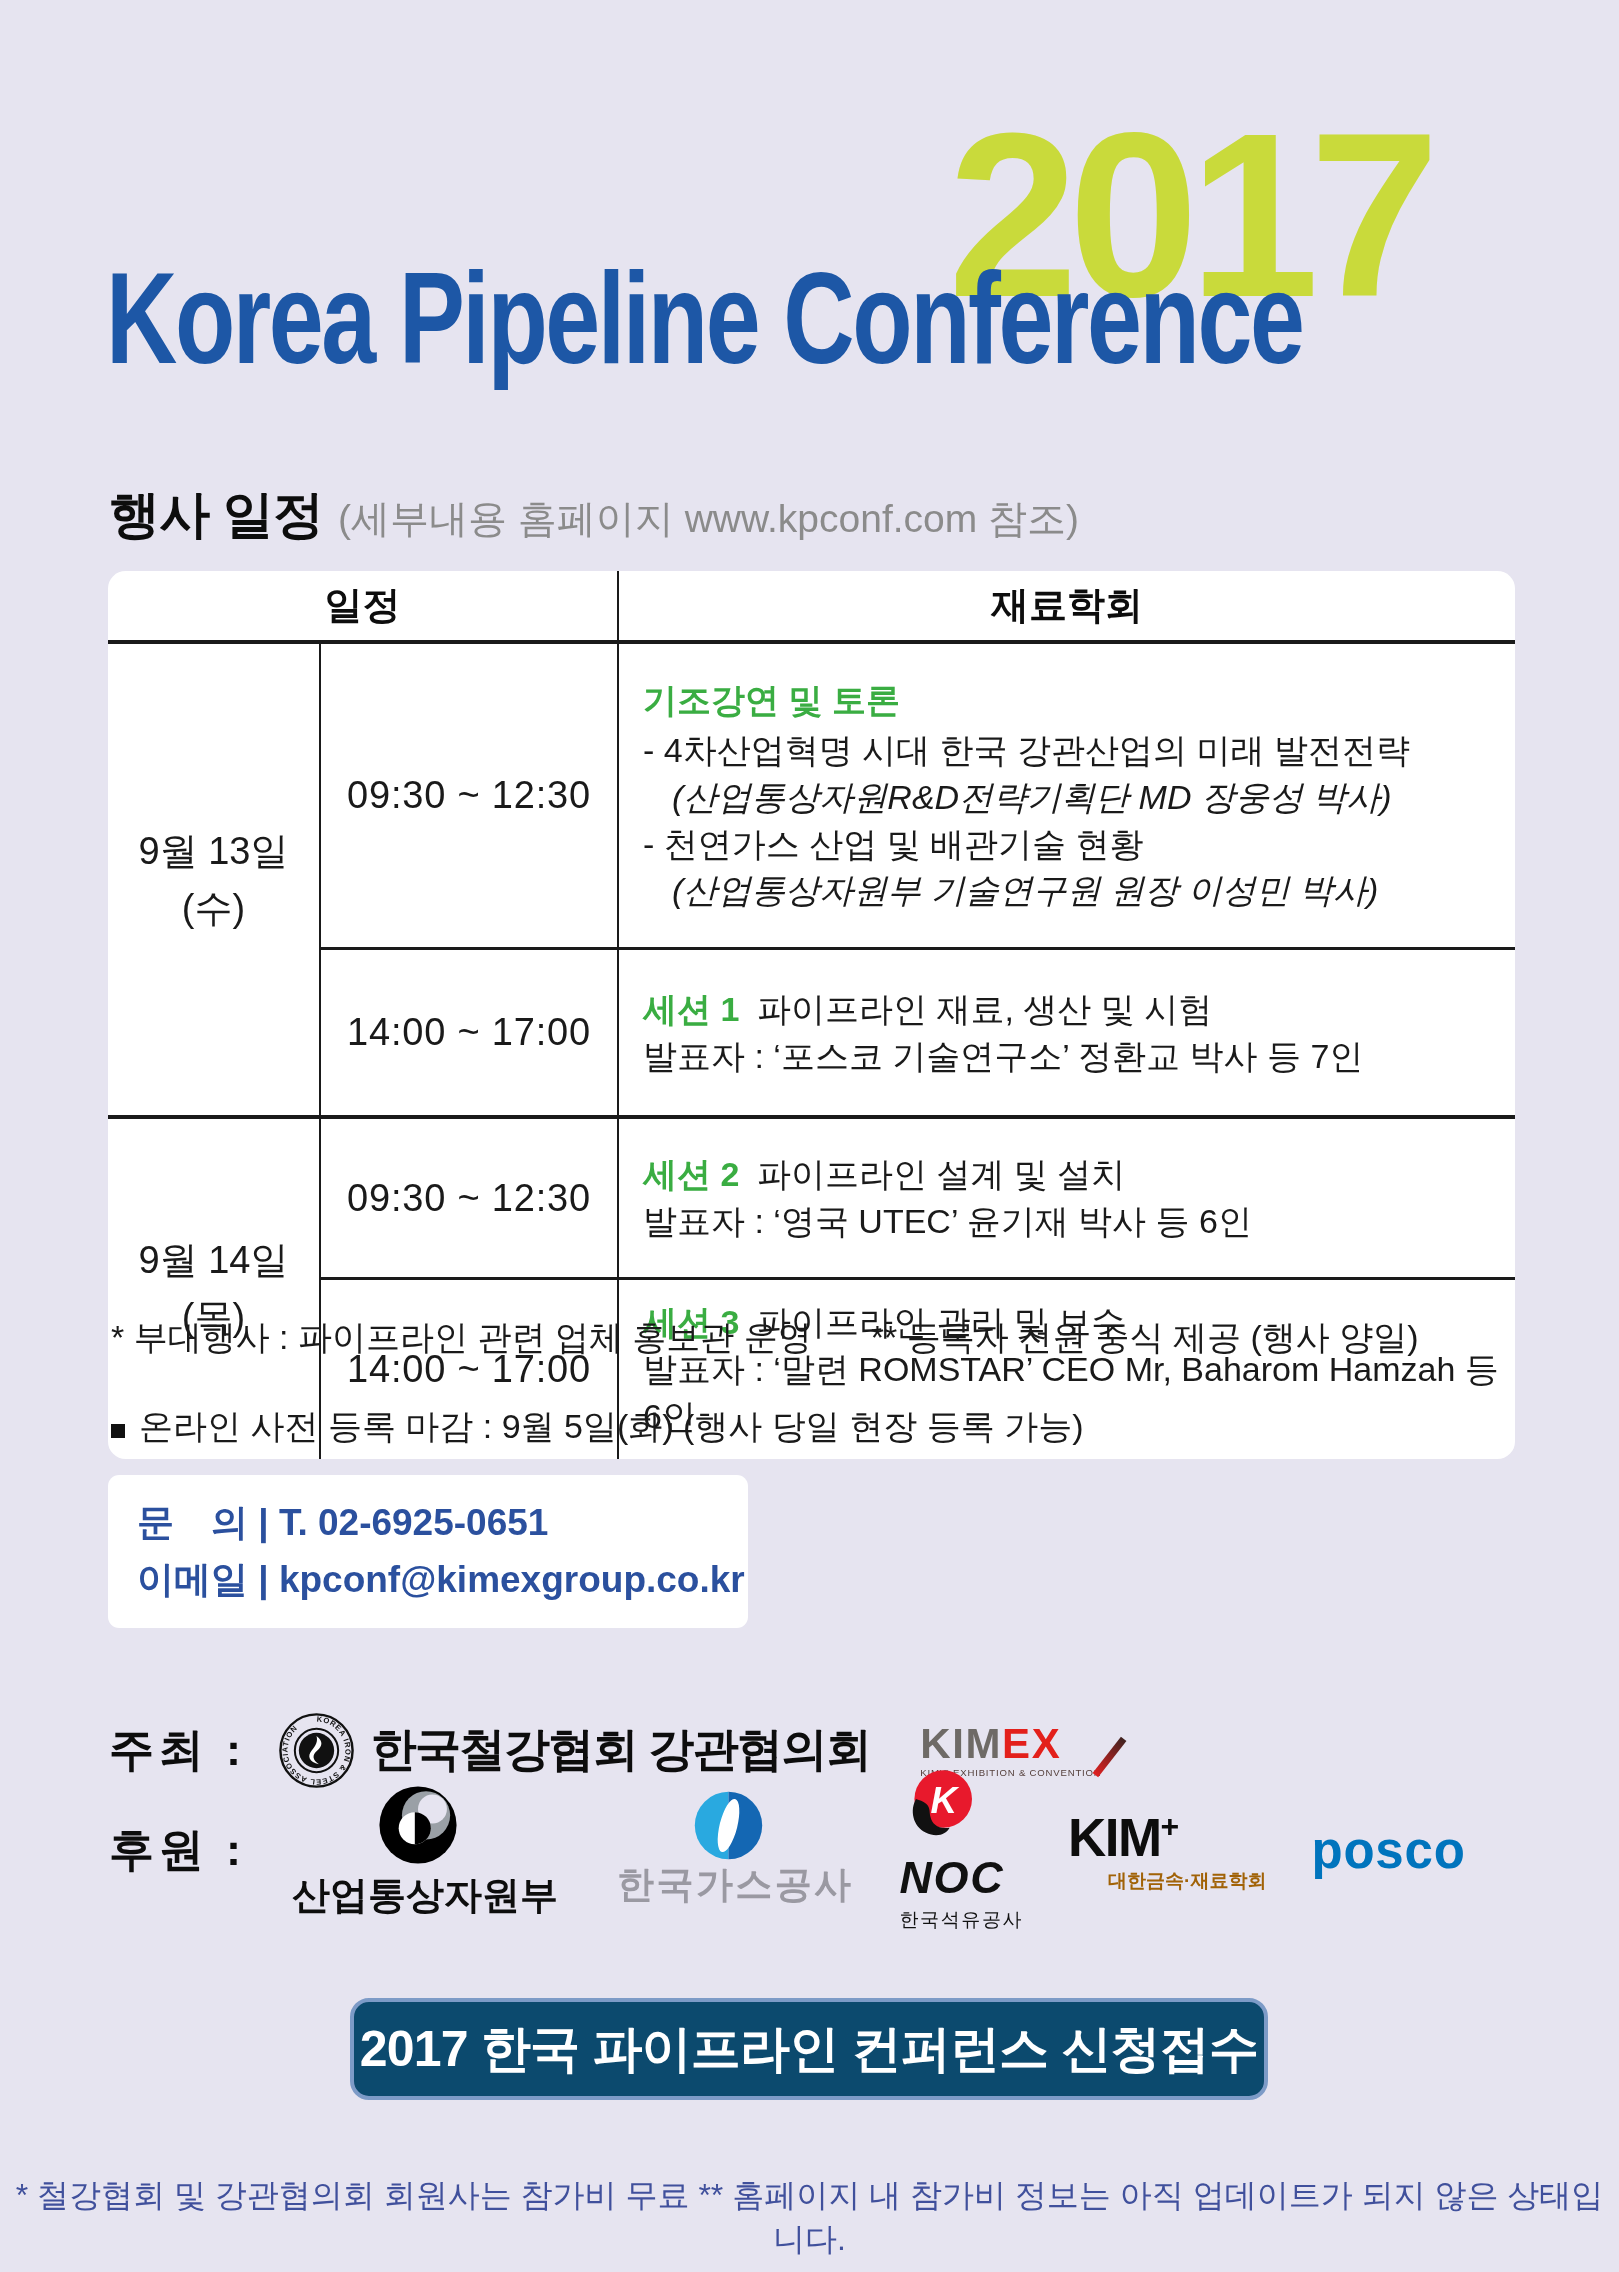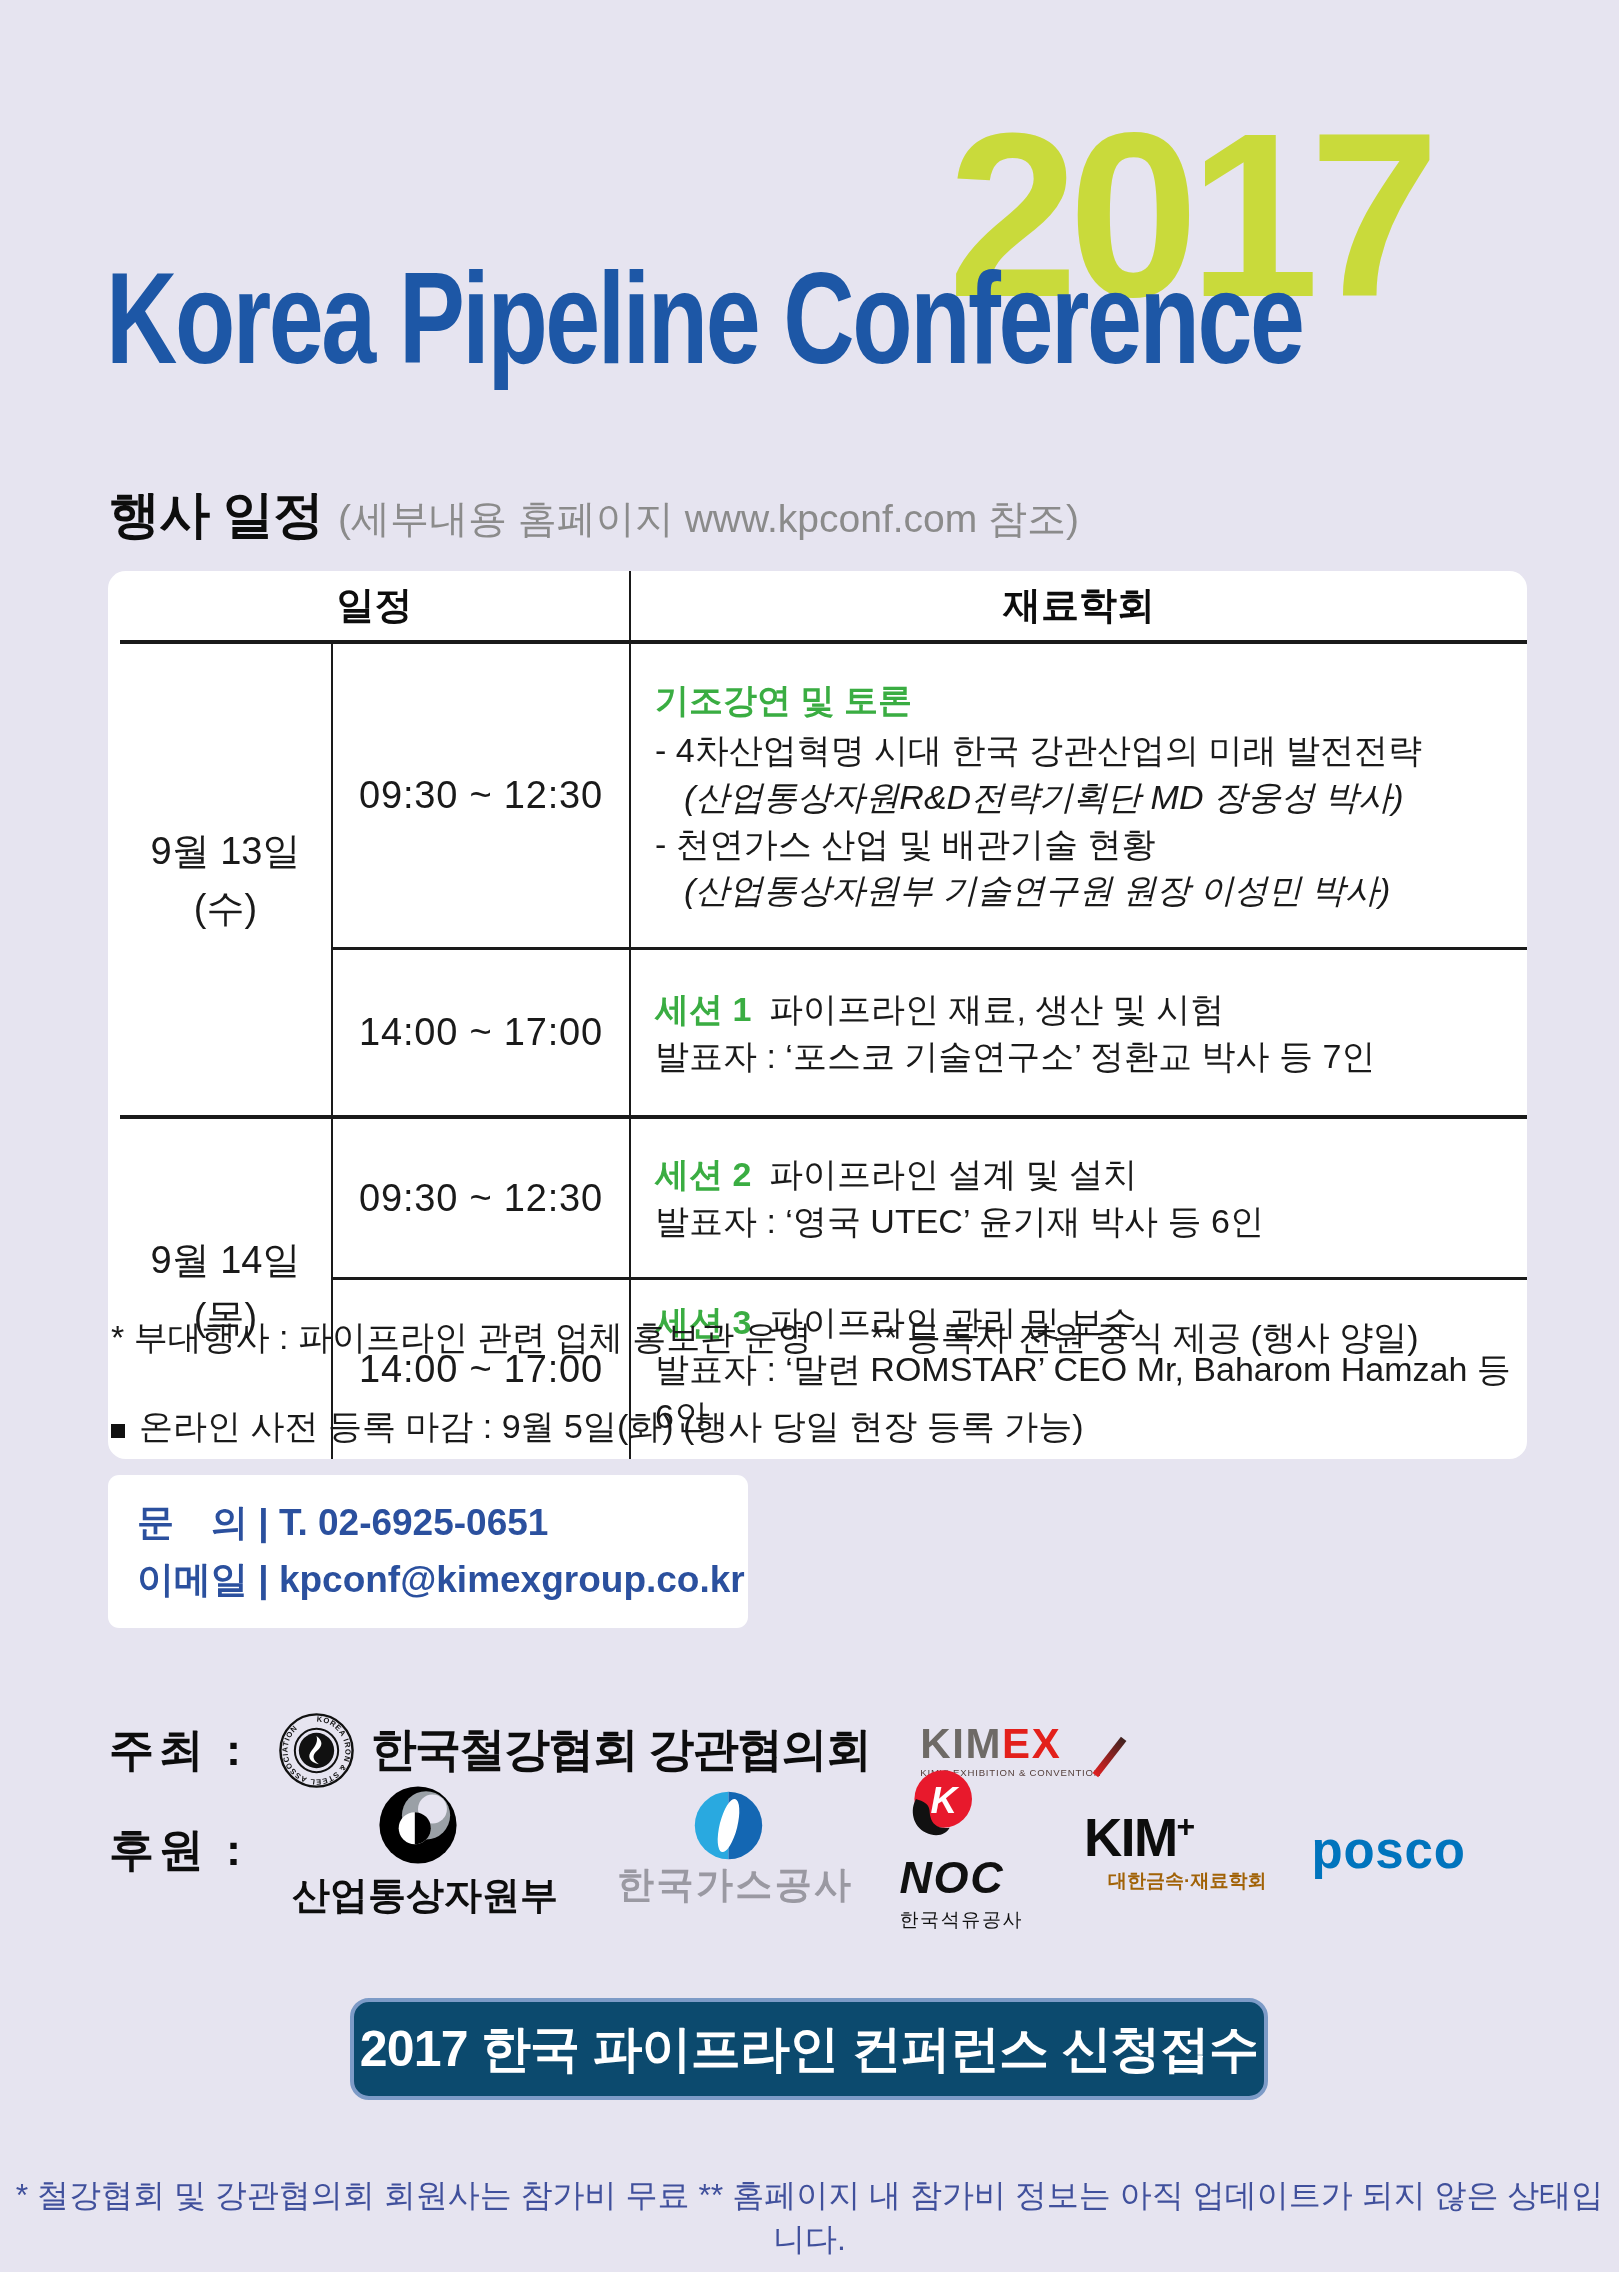--- a/index.html
+++ b/index.html
@@ -21,21 +21,21 @@
     color:#1d57a6; white-space:nowrap;
     transform:scaleX(0.76); transform-origin:left top; z-index:2;
   }
   
   .sched-head { position:absolute; left:109px; top:481px; white-space:nowrap; }
   .sched-head .h1 { font-size:51px; font-weight:bold; color:#0d0d0d; letter-spacing:-0.8px; }
   .sched-head .h2 { font-size:39px; color:#8b8b8b; margin-left:11.2px; }
   
   .table-wrap {
     position:absolute; left:108px; top:571px; width:1407px;
-    background:#fff; border-radius:17.6px; overflow:hidden;padding-left:12px;
+    background:#fff; border-radius:17.6px; overflow:hidden;
   }
   table.sched { width:100%; border-collapse:collapse; table-layout:fixed; }
   table.sched th {
     height:67px; font-size:38px; font-weight:bold; color:#0d0d0d;
     border-bottom:4.8px solid #1a1a1a; text-align:center; vertical-align:middle;
   }
   th.h-main, td.time, td.content { border-left:2.4px solid #1a1a1a; }
   td.date {
     text-align:center; vertical-align:middle; font-size:38px;
     line-height:1.5; border-right:2.4px solid #1a1a1a;
@@ -78,21 +78,21 @@
     background:linear-gradient(#3f2320,#e02020); transform:rotate(38deg); }
   .sp { display:flex; align-items:center;flex-direction:column; }
   .motie-name { font-size:38px; font-weight:bold; color:#0d0d0d; margin-left:14.4px; }
   .kogas { margin-left:46px; }
   .kogas-name { font-size:37px; font-weight:bold; color:#9a99a2; letter-spacing:2.4px; margin-left:13px; }
   .knoc { margin-left:46px; align-items:flex-start; }
   .knoc-col { display:flex; flex-direction:column; }
   .knoc-noc { font-size:45px; font-weight:bold; font-style:italic; color:#111; letter-spacing:1.6px; line-height:1; margin-top:8px; }
   .knoc-sub { font-size:19px; color:#111; margin-top:6.4px; letter-spacing:1.6px; }
   .kimplus { margin-left:45px; display:flex; flex-direction:column; align-items:flex-start; line-height:1; }
-  .kimplus .t { font-size:53px; font-weight:bold; color:#0d0d0d; letter-spacing:-1.6px;margin-left:16px; }
+  .kimplus .t { font-size:53px; font-weight:bold; color:#0d0d0d; letter-spacing:-1.6px; }
   .kimplus .t sup { font-size:32px; }
   .kimplus .sub { font-size:19px; font-weight:bold; color:#a16207; margin-top:6.4px;padding-left:40px; }
   .posco { margin-left:45px; font-size:51px; font-weight:bold; color:#0074bd; letter-spacing:0.8px; }
   
   .apply-btn {
     position:absolute; left:350px; top:1998px; width:918px; height:102px; box-sizing:border-box;
     background:#0c4a6e; border:4px solid #7d9bc7; border-radius:19px;
     display:flex; align-items:center; justify-content:center;
     color:#fff; font-size:50px; font-weight:bold; letter-spacing:-0.8px;
     cursor:pointer;

